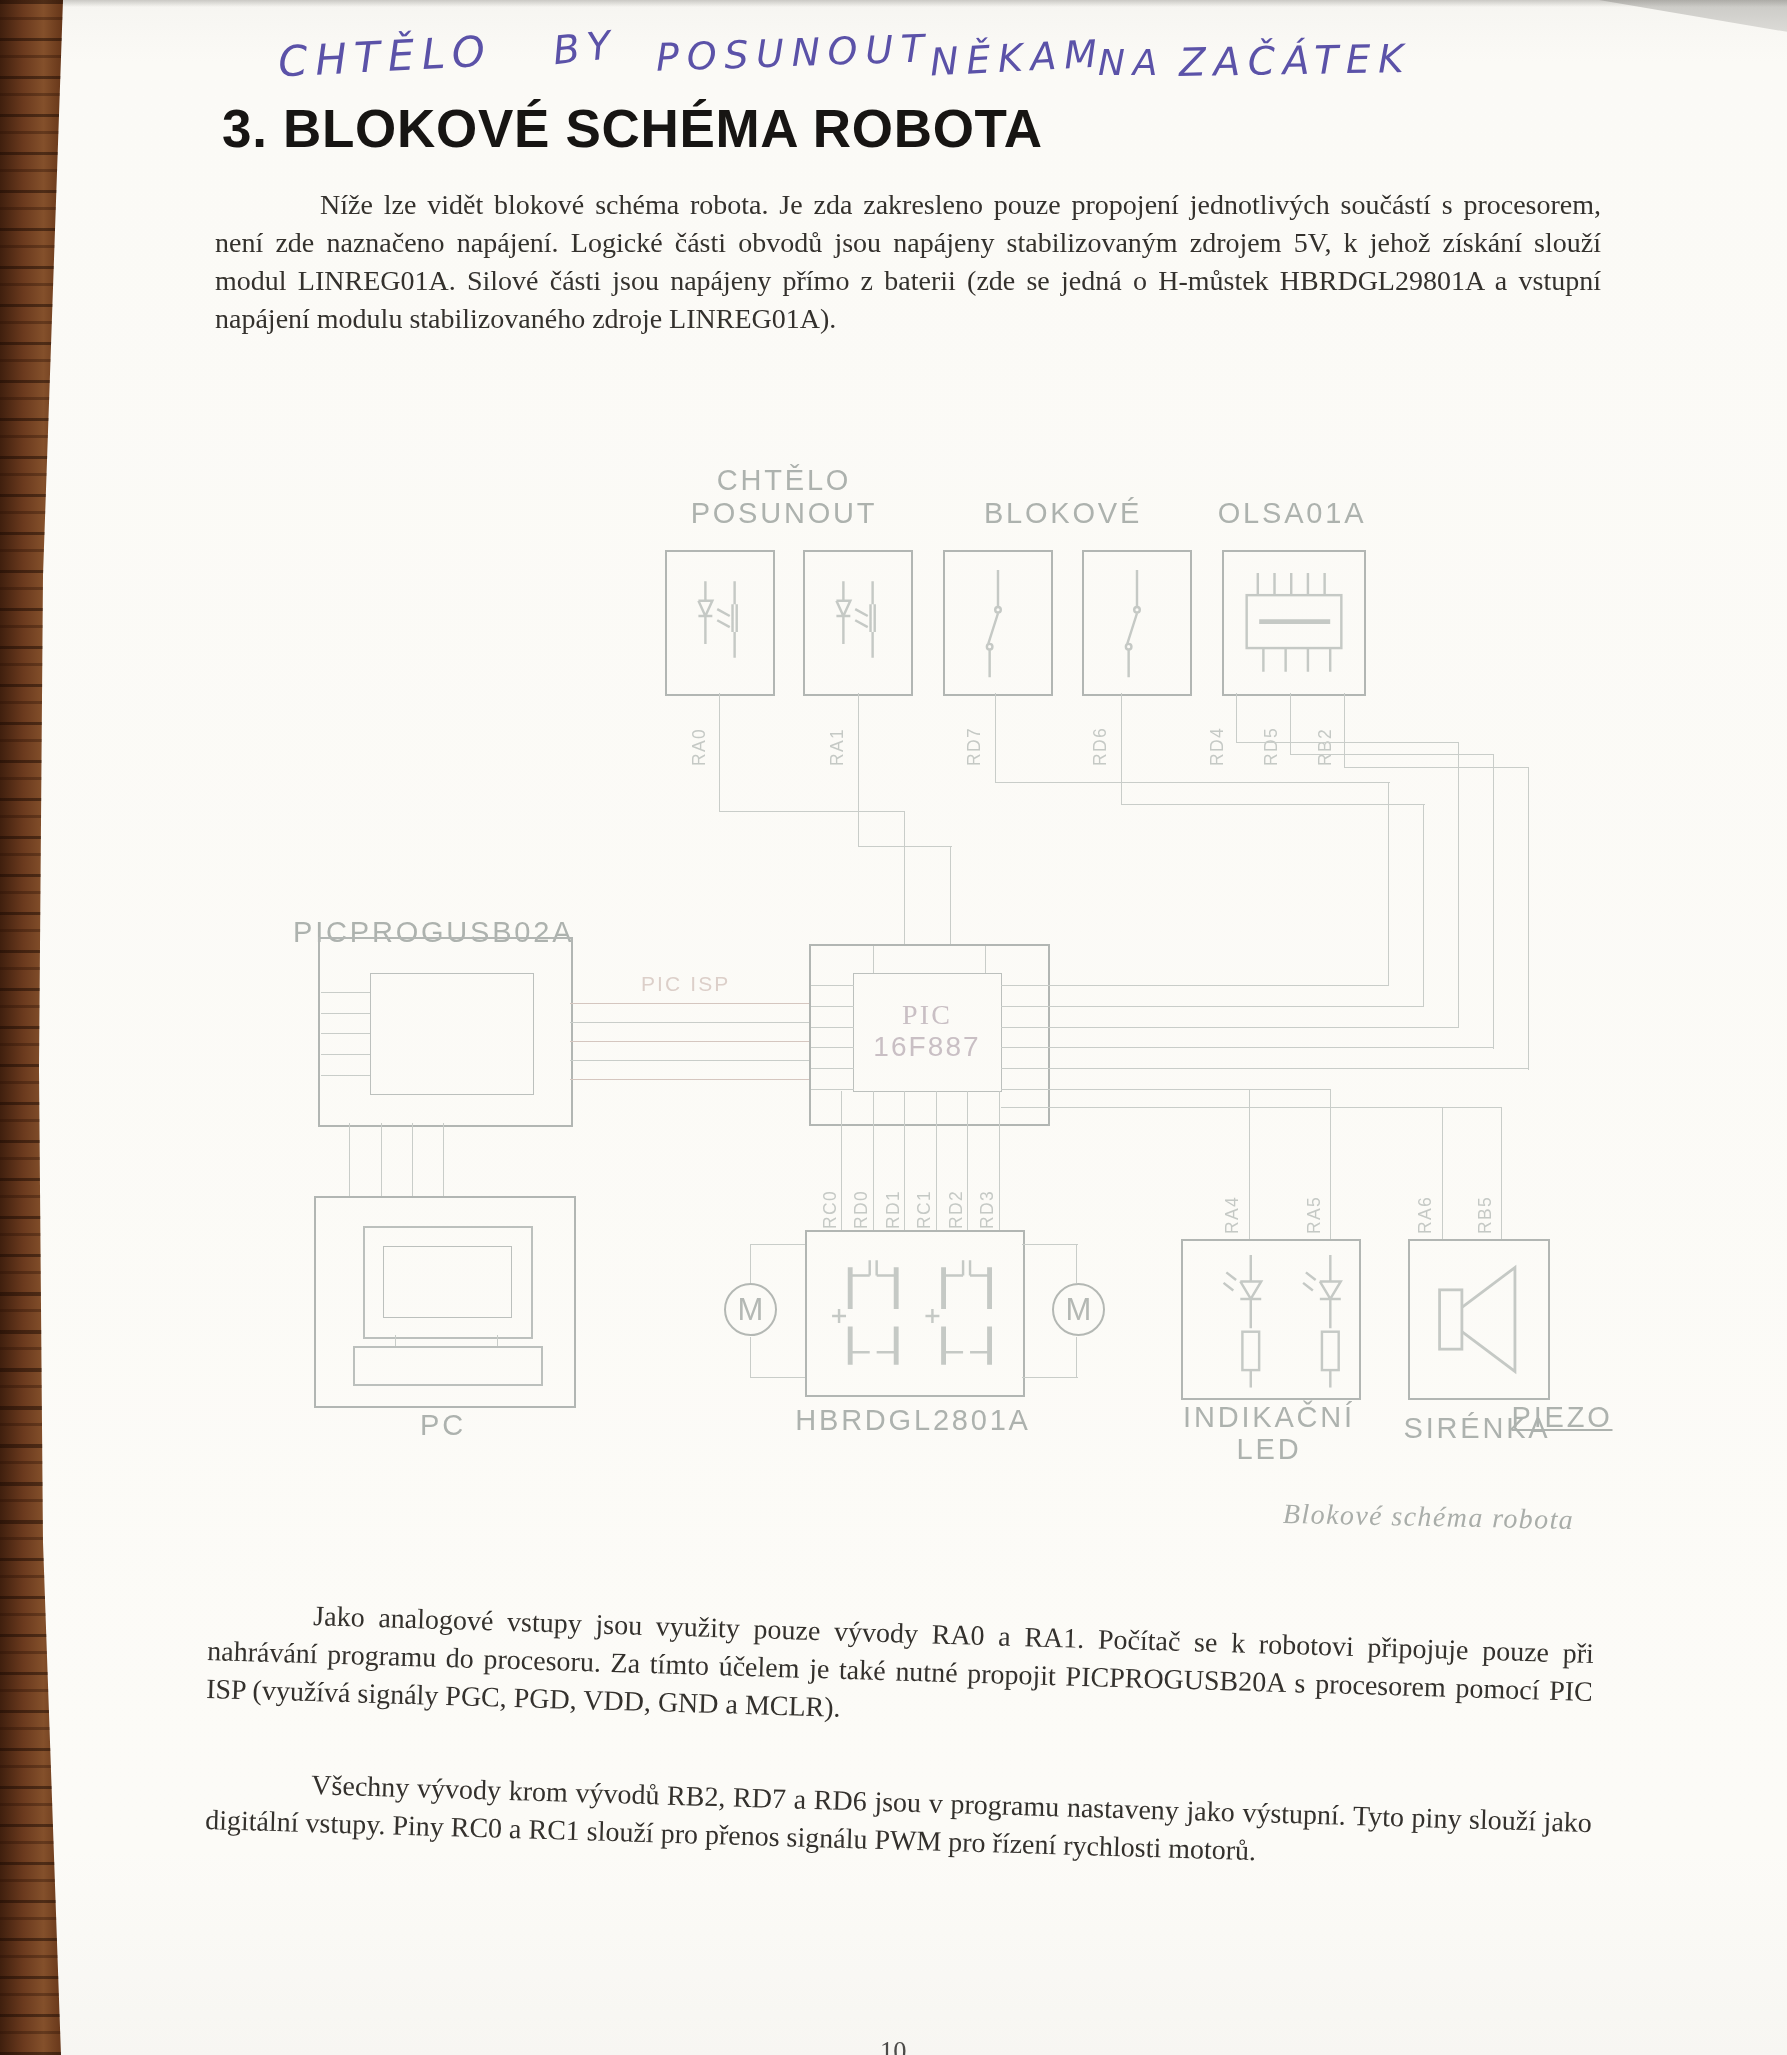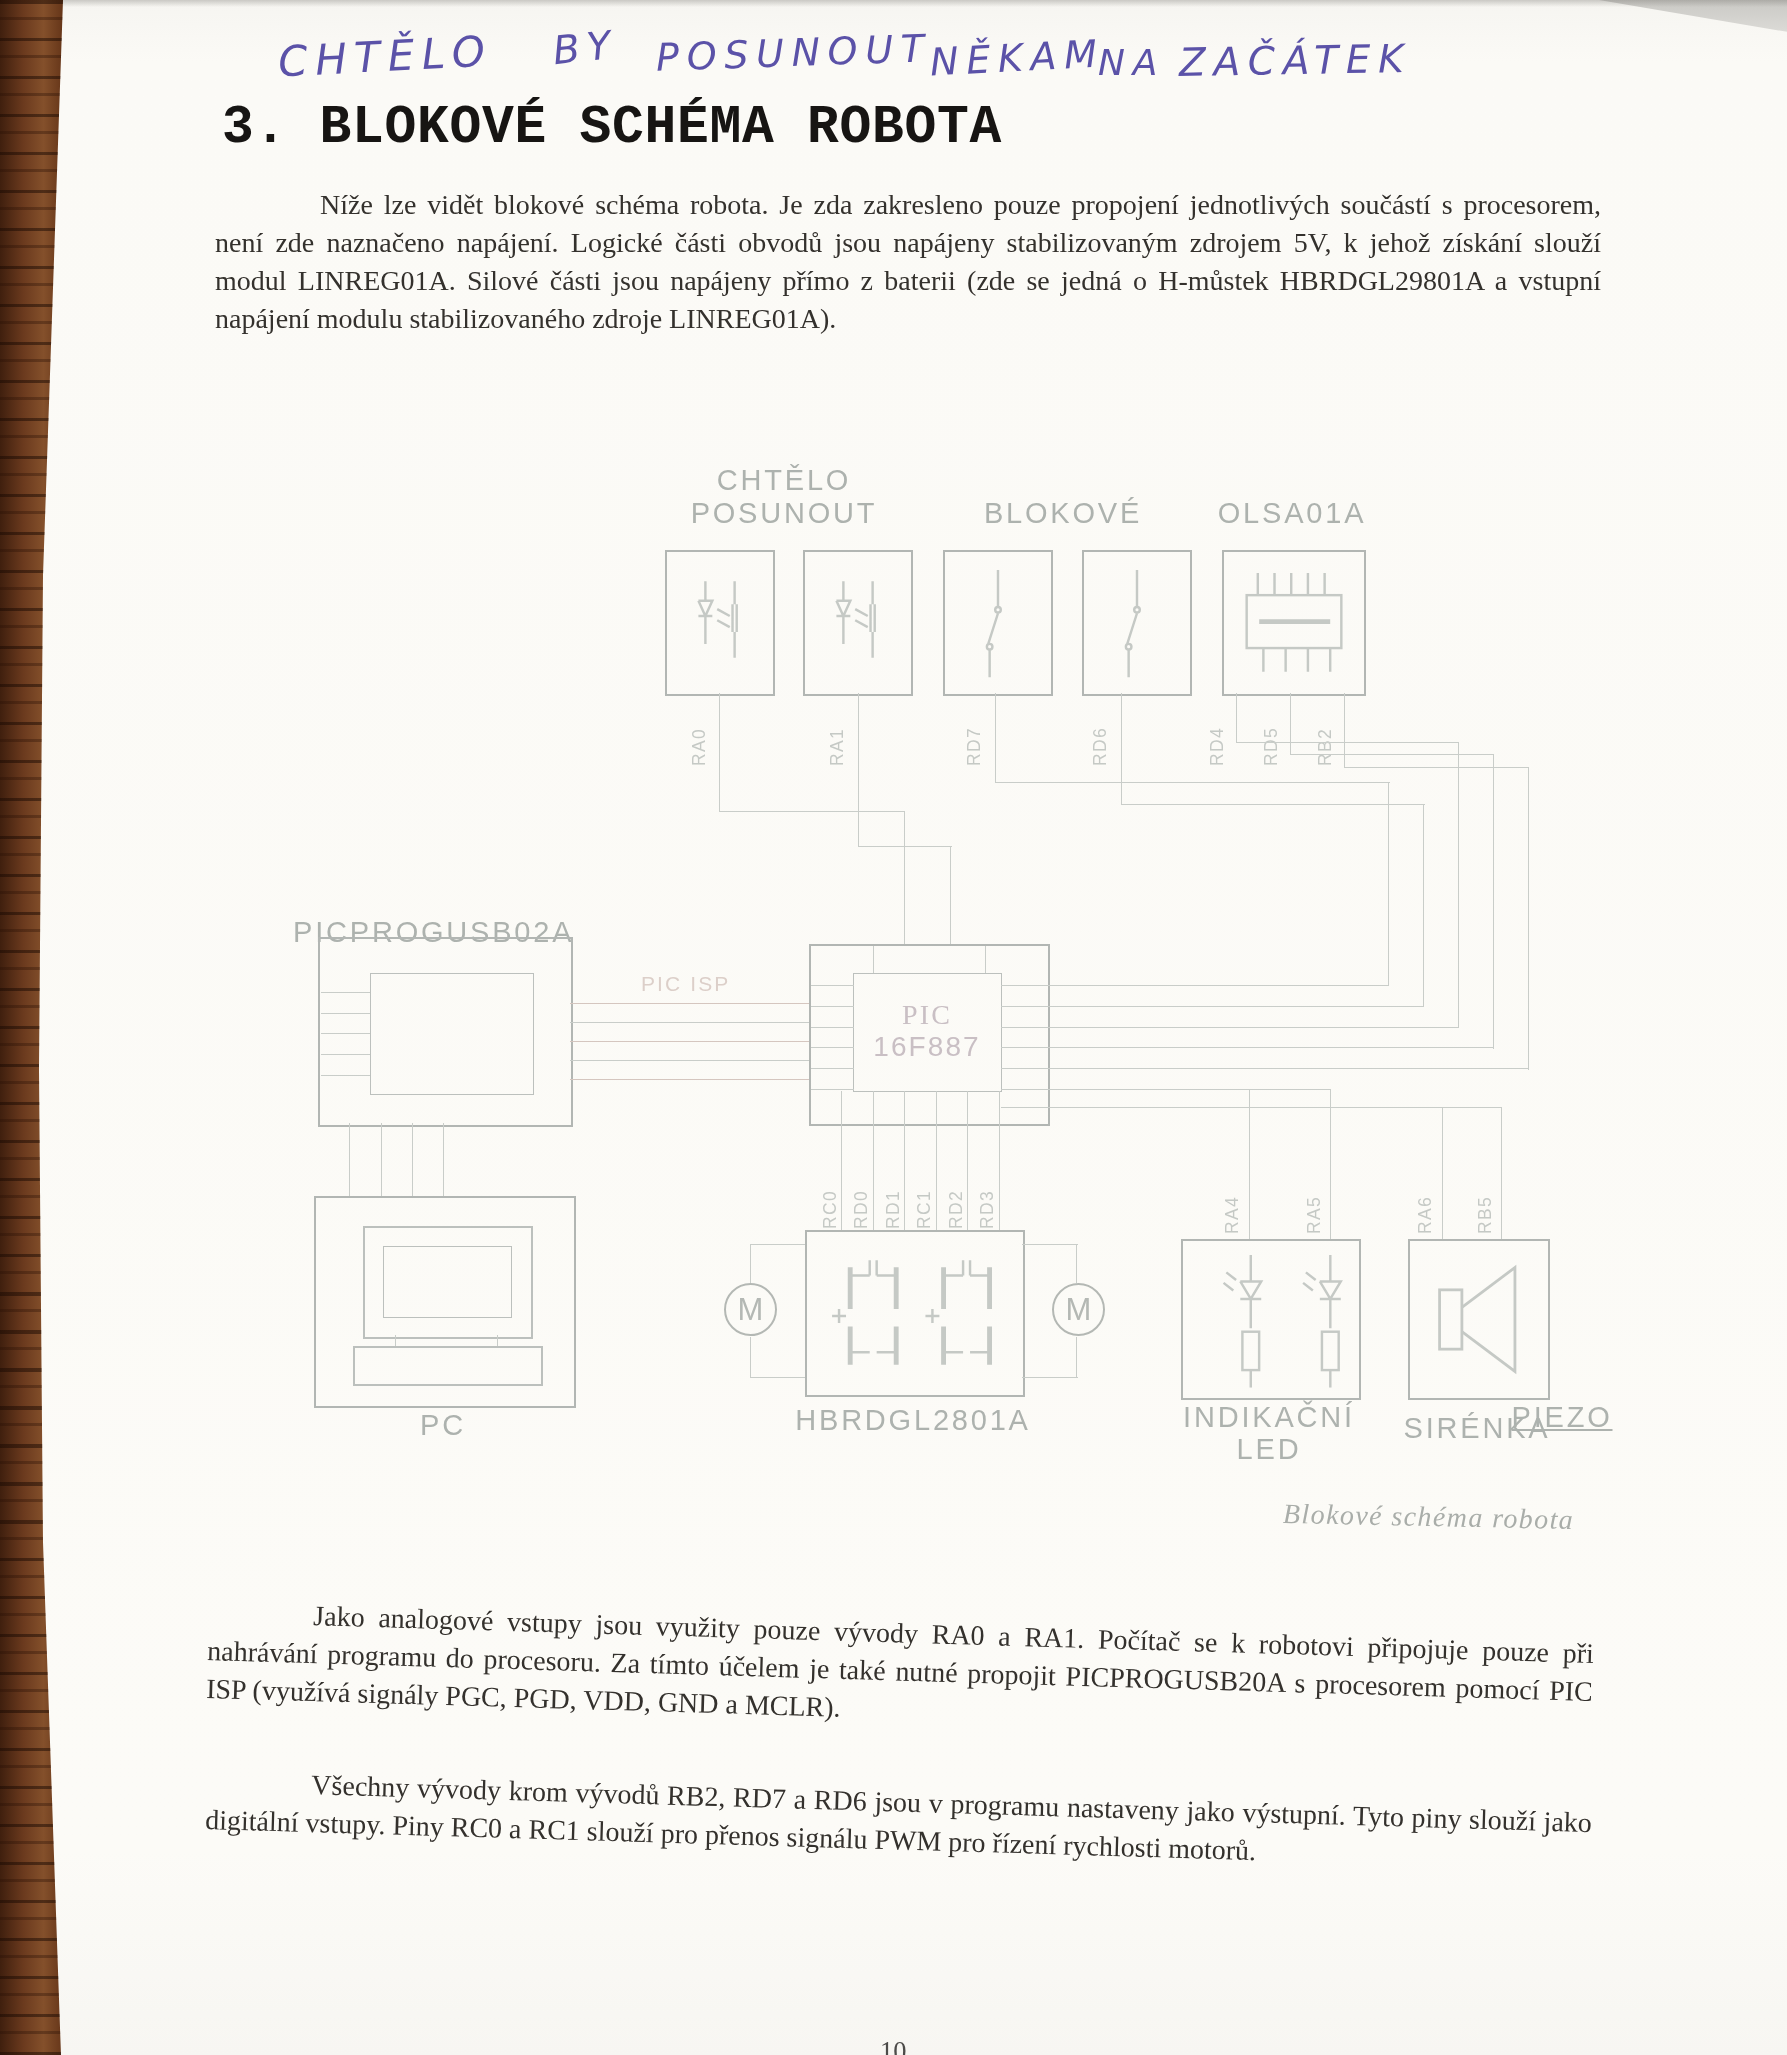--- a/index.html
+++ b/index.html
@@ -16,21 +16,21 @@
         background:linear-gradient(180deg,#c9c8c4,#dcdbd7);
         clip-path:polygon(0 0,100% 0,100% 100%);}
   .topshade{position:absolute;left:63px;top:0;width:1725px;height:7px;
         background:linear-gradient(180deg,rgba(120,118,112,.35),rgba(0,0,0,0));}
 
   
   .hw{position:absolute;color:#5b52a8;font-family:"DejaVu Sans",sans-serif;
       font-style:italic;font-weight:500;letter-spacing:7.7px;white-space:nowrap;}
 
   
-  .h1{position:absolute;left:222px;top:98px;font-family:Liberation Mono, monospace;
+  .h1{position:absolute;left:222px;top:98px;font-family:Liberation Sans, sans-serif;
       font-weight:bold;font-size:53px;color:#171513;letter-spacing:0.7px;}
   .para{position:absolute;width:1386px;font-size:28px;line-height:38px;color:#34312d;
         text-align:justify;text-indent:105px;}
 
   
   .box{position:absolute;border:2.1px solid #b2b6b3;background:transparent;}
   .ibox{position:absolute;border:1.4px solid #bcc0bd;}
   .lab{position:absolute;font-family:"Liberation Sans",sans-serif;font-size:29px;
        letter-spacing:2.8px;color:#adb2ae;white-space:nowrap;}
   .lab.c{transform:translateX(-50%);}

